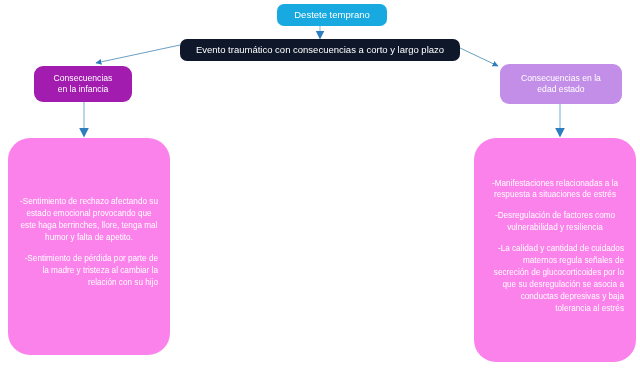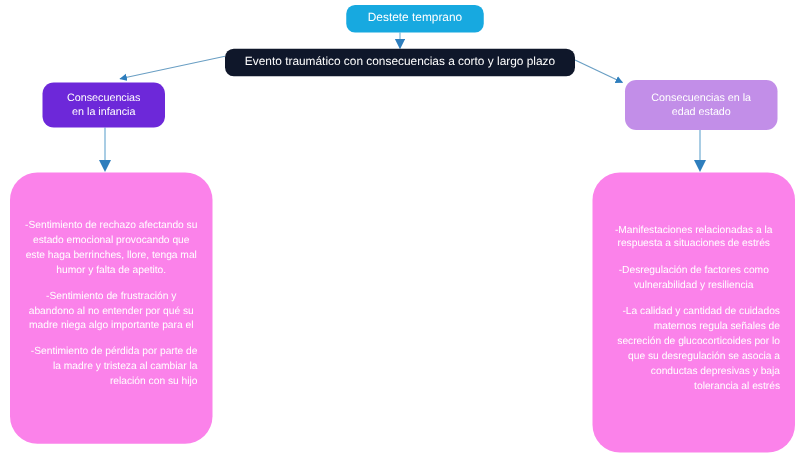--- a/index.html
+++ b/index.html
@@ -64,21 +64,21 @@
     border-radius: 7px;
     font-size: 9.5px;
   }
 
   
   #node-infancia {
     left: 34px;
     top: 66px;
     width: 98px;
     height: 36px;
-    background: #6d28d9;
+    background: #a21caf;
     border-radius: 9px;
     font-size: 8.6px;
   }
   #node-adulta {
     left: 500px;
     top: 64px;
     width: 122px;
     height: 40px;
     background: #c28ee8;
     border-radius: 9px;
@@ -161,21 +161,20 @@
 en la infancia</span>
   </div>
 
   <div class="node" id="node-adulta">
     <span class="label">Consecuencias en la
 edad estado</span>
   </div>
 
   <div class="pink-box" id="node-infancia-detalle">
     <p>-Sentimiento de rechazo afectando su estado emocional provocando que este haga berrinches, llore, tenga mal humor y falta de apetito.</p>
-    <p>-Sentimiento de frustración y abandono al no entender por qué su madre niega algo importante para el</p>
     <p>-Sentimiento de pérdida por parte de la madre y tristeza al cambiar la relación con su hijo</p>
   </div>
 
   <div class="pink-box" id="node-adulta-detalle">
     <p>-Manifestaciones relacionadas a la respuesta a situaciones de estrés</p>
     <p>-Desregulación de factores como vulnerabilidad y resiliencia</p>
     <p>-La calidad y cantidad de cuidados maternos regula señales de secreción de glucocorticoides por lo que su desregulación se asocia a conductas depresivas y baja tolerancia al estrés</p>
   </div>
 
 </div>

